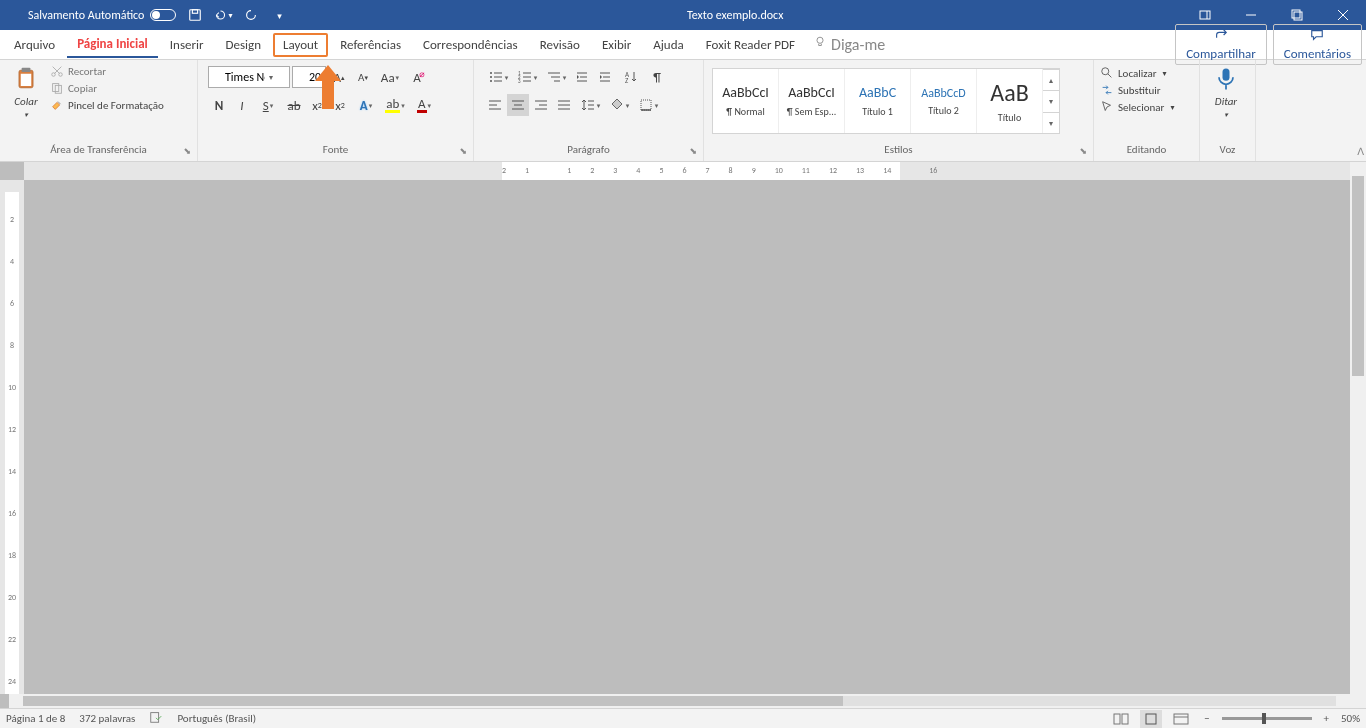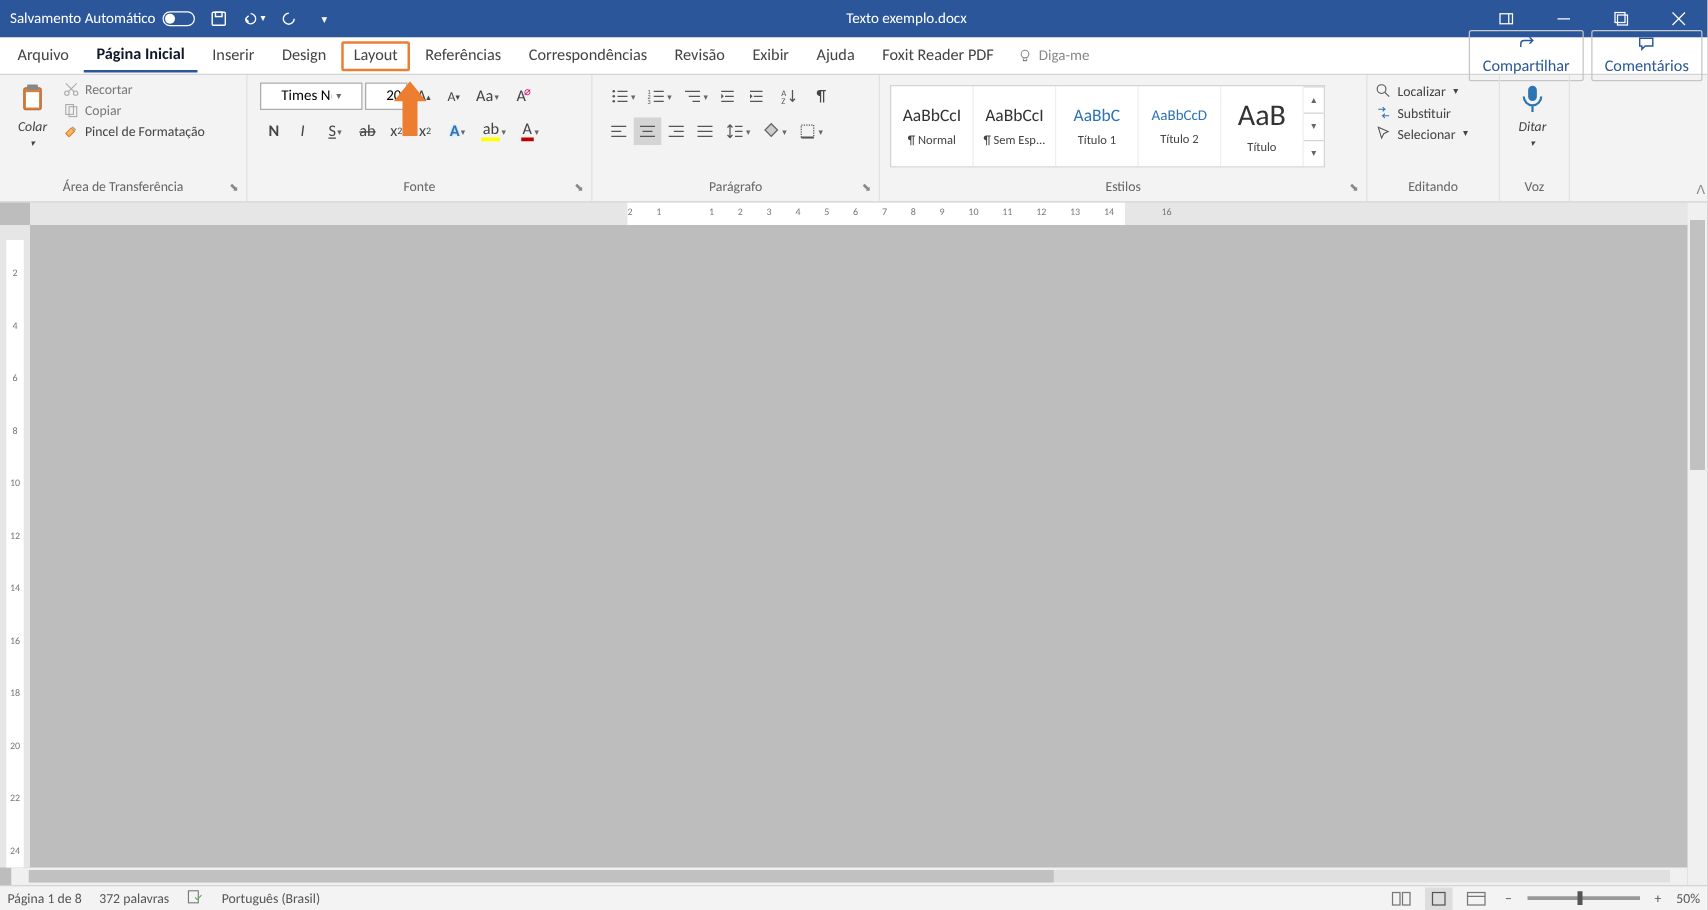--- a/index.html
+++ b/index.html
@@ -1,33 +1,33 @@
 <!DOCTYPE html>
 <html><head>
 <meta charset="utf-8">
 <style>
 * { margin:0; padding:0; box-sizing:border-box; font-family:"Segoe UI","Calibri",sans-serif; user-select:none; }
 body { width:1366px; height:728px; background:#e6e6e6; overflow:hidden; position:relative; }
-.titlebar { height:30px; background:#2b579a; color:#fff; display:flex; align-items:center; font-size:12px; }
+.titlebar { height:30px; background:#2b579a; color:#fff; display:flex; align-items:center; font-size:12px;padding-left:20px; }
 .titlebar .left { display:flex; align-items:center; gap:10px; padding-left:8px; }
 .autosave { display:flex; align-items:center; gap:6px; }
 .toggle { width:26px; height:12px; border:1px solid #fff; border-radius:7px; position:relative; }
 .toggle::after { content:""; position:absolute; width:8px; height:8px; border-radius:50%; background:#fff; top:1px; left:1px; }
 .qat-icon { width:18px; height:18px; display:flex; align-items:center; justify-content:center; cursor:pointer; }
 .qat-icon svg { width:14px; height:14px; stroke:#fff; fill:none; stroke-width:1.3; }
 .titlebar .center { flex:1; text-align:center; }
 .titlebar .right { display:flex; }
 .winbtn { width:46px; height:30px; display:flex; align-items:center; justify-content:center; cursor:pointer; }
 .winbtn svg { width:12px; height:12px; stroke:#fff; fill:none; stroke-width:1; }
 .ribbon-tabs { height:30px; background:#fff; display:flex; align-items:center; gap:2px; padding:0 4px; font-size:13px; color:#444; border-bottom:1px solid #d4d4d4; }
 .tab { padding:4px 10px 5px 10px; cursor:pointer; }
-.tab.active { color:#0f172a; font-weight:600; border-bottom:2px solid #2b579a; }
+.tab.active { color:#ef4444; font-weight:600; border-bottom:2px solid #2b579a; }
 .tab.hl { border:2px solid #ed7d31; border-radius:2px; padding:2px 8px 3px 8px; }
 .tab-right { margin-left:auto; display:flex; align-items:center; gap:6px; }
-.tellme { display:flex; align-items:flex-start; gap:4px; color:#888; font-size:12px; padding:2px 6px; }
+.tellme { display:flex; align-items:flex-start; gap:4px; color:#888; font-size:16px; padding:2px 6px; }
 .sharebtn { display:flex; align-items:center; gap:4px; padding:3px 10px; border:1px solid #c5c5c5; border-radius:2px; color:#2b579a; font-size:13px; cursor:pointer;flex-direction:column; }
 .ribbon { height:102px; background:#f3f3f3; display:flex; border-bottom:1px solid #d4d4d4; }
 .rgroup { display:flex; flex-direction:column; border-right:1px solid #e1e1e1; padding:2px 4px 0 4px; }
 .rgroup .body { flex:1; display:flex; align-items:flex-start; }
 .rgroup .label { height:18px; font-size:11px; color:#666; text-align:center; position:relative; }
 .rgroup .label .launch { position:absolute; right:2px; top:2px; font-size:9px; color:#888; cursor:pointer; }
 .bigbtn { display:flex; flex-direction:column; align-items:center; justify-content:center; gap:2px; padding:3px 6px; font-size:11px; cursor:pointer; color:#444; min-width:44px;font-style:italic; }
 .bigbtn svg { width:28px; height:28px; }
 .vstack { display:flex; flex-direction:column; gap:3px; padding:2px 2px; }
 .smitem { display:flex; align-items:center; gap:4px; font-size:11px; color:#777; }

